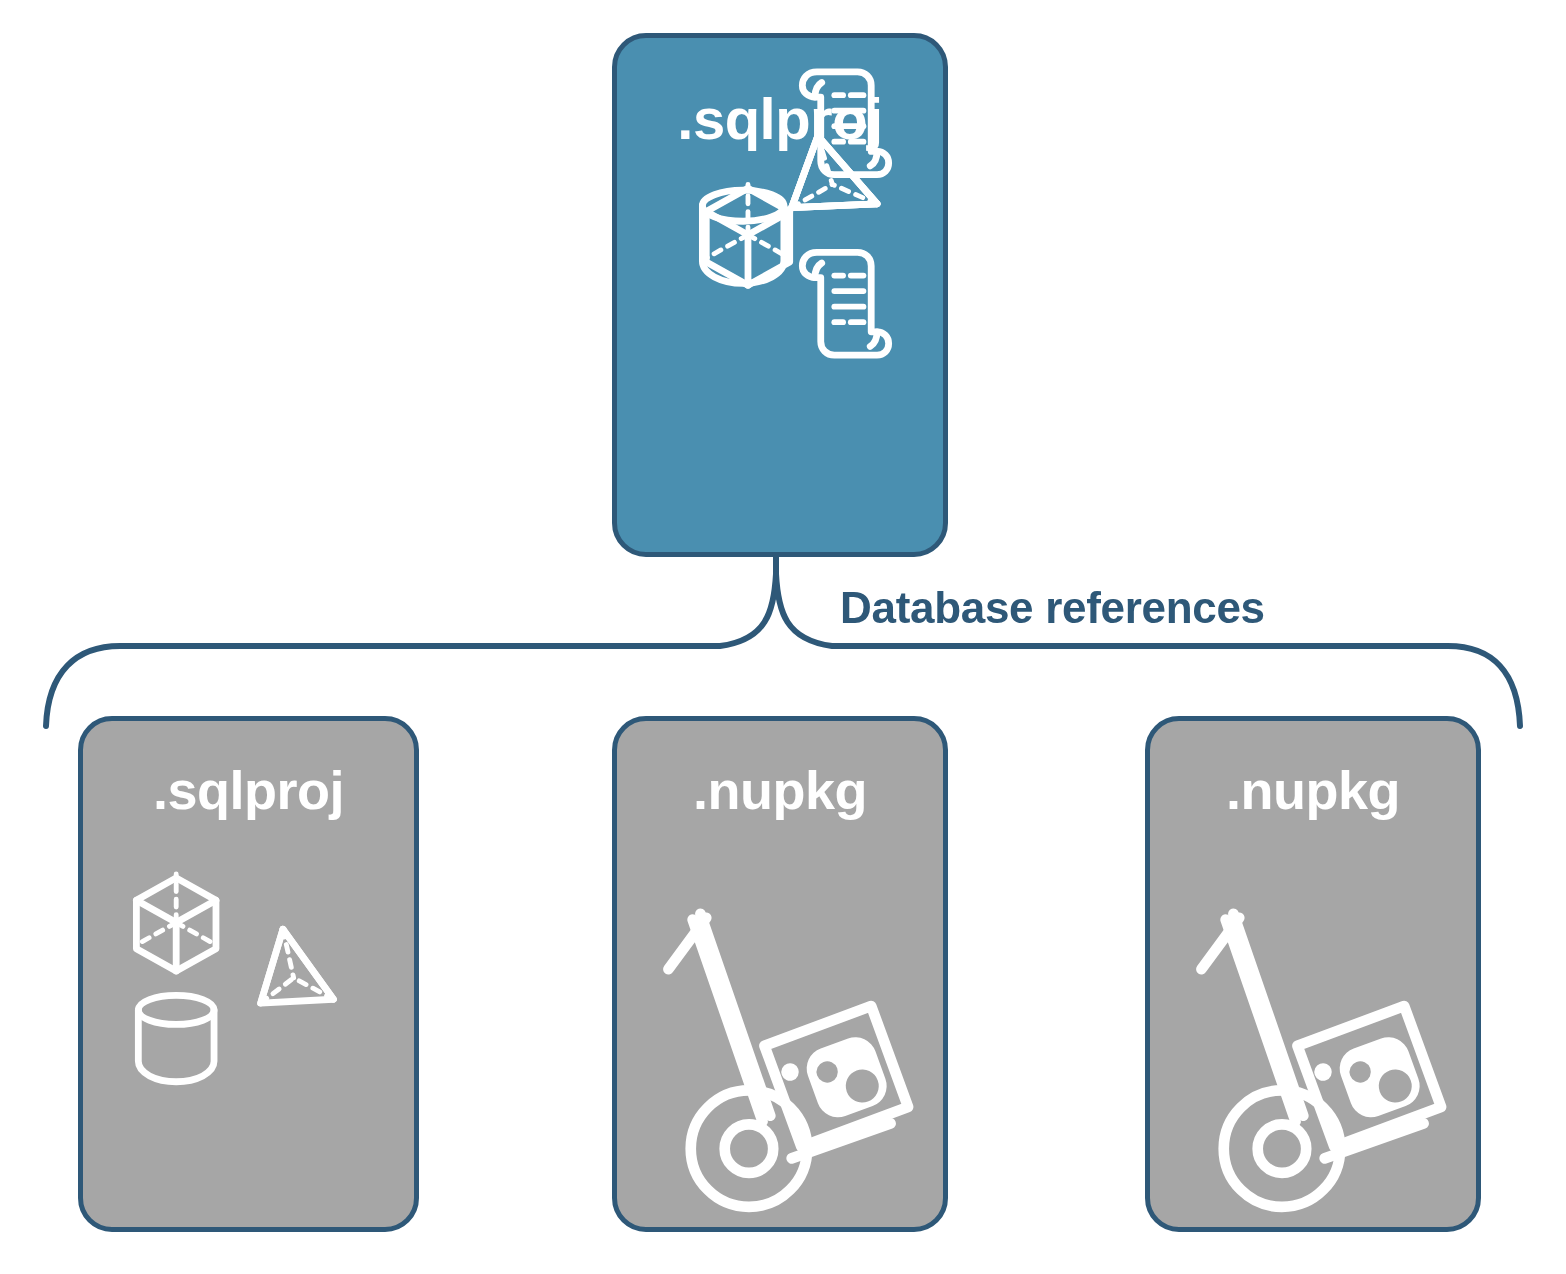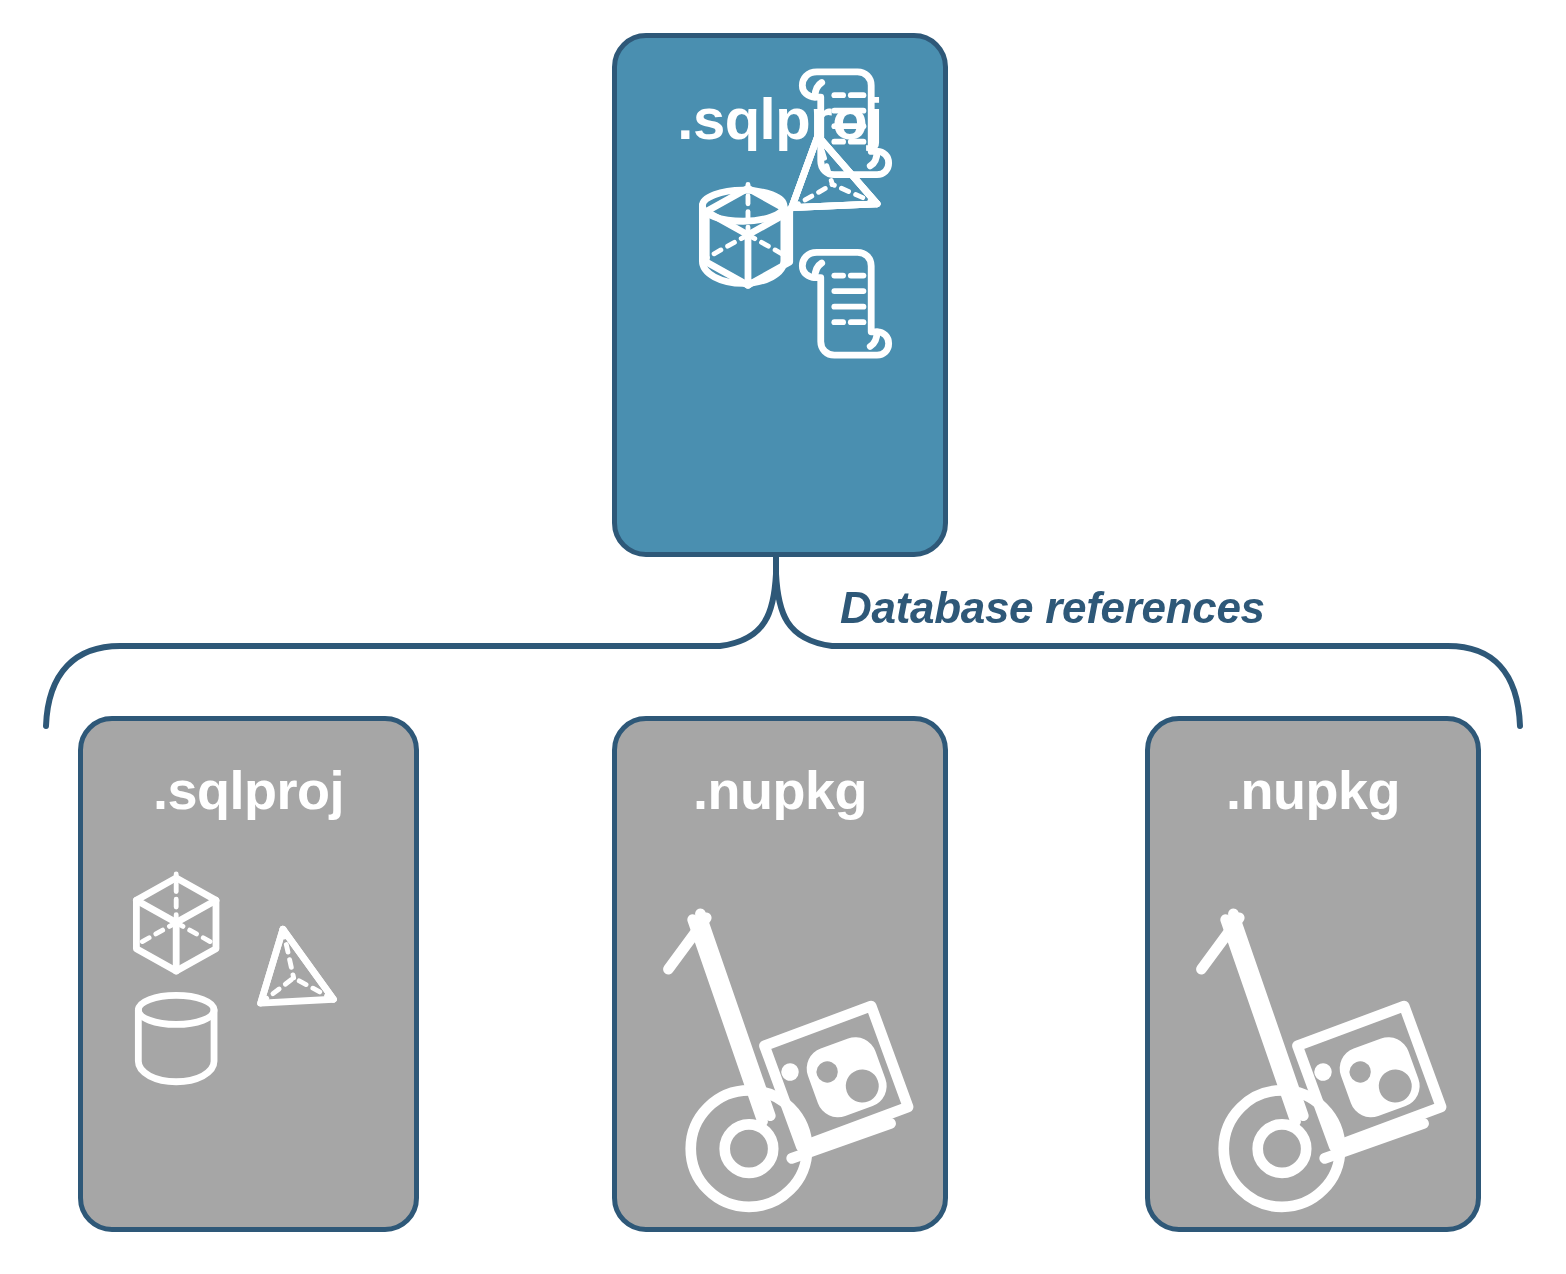--- a/index.html
+++ b/index.html
@@ -72,21 +72,20 @@
   #connector-label {
     position: absolute;
     left: 840px;
     top: 586px;
     color: #2e5878;
     font-size: 44px;
     font-weight: bold;
     letter-spacing: -0.3px;
     white-space: nowrap;
     line-height: 1;
-    font-style: italic;
   }
 </style>
 </head>
 <body>
 
 <div id="canvas">
 
   <svg id="connector-layer" viewBox="0 0 1566 1274" xmlns="http://www.w3.org/2000/svg">
 
     <path d="M 776 557 L 776 578" fill="none" stroke="#2e5878" stroke-width="6" stroke-linecap="butt"></path>

